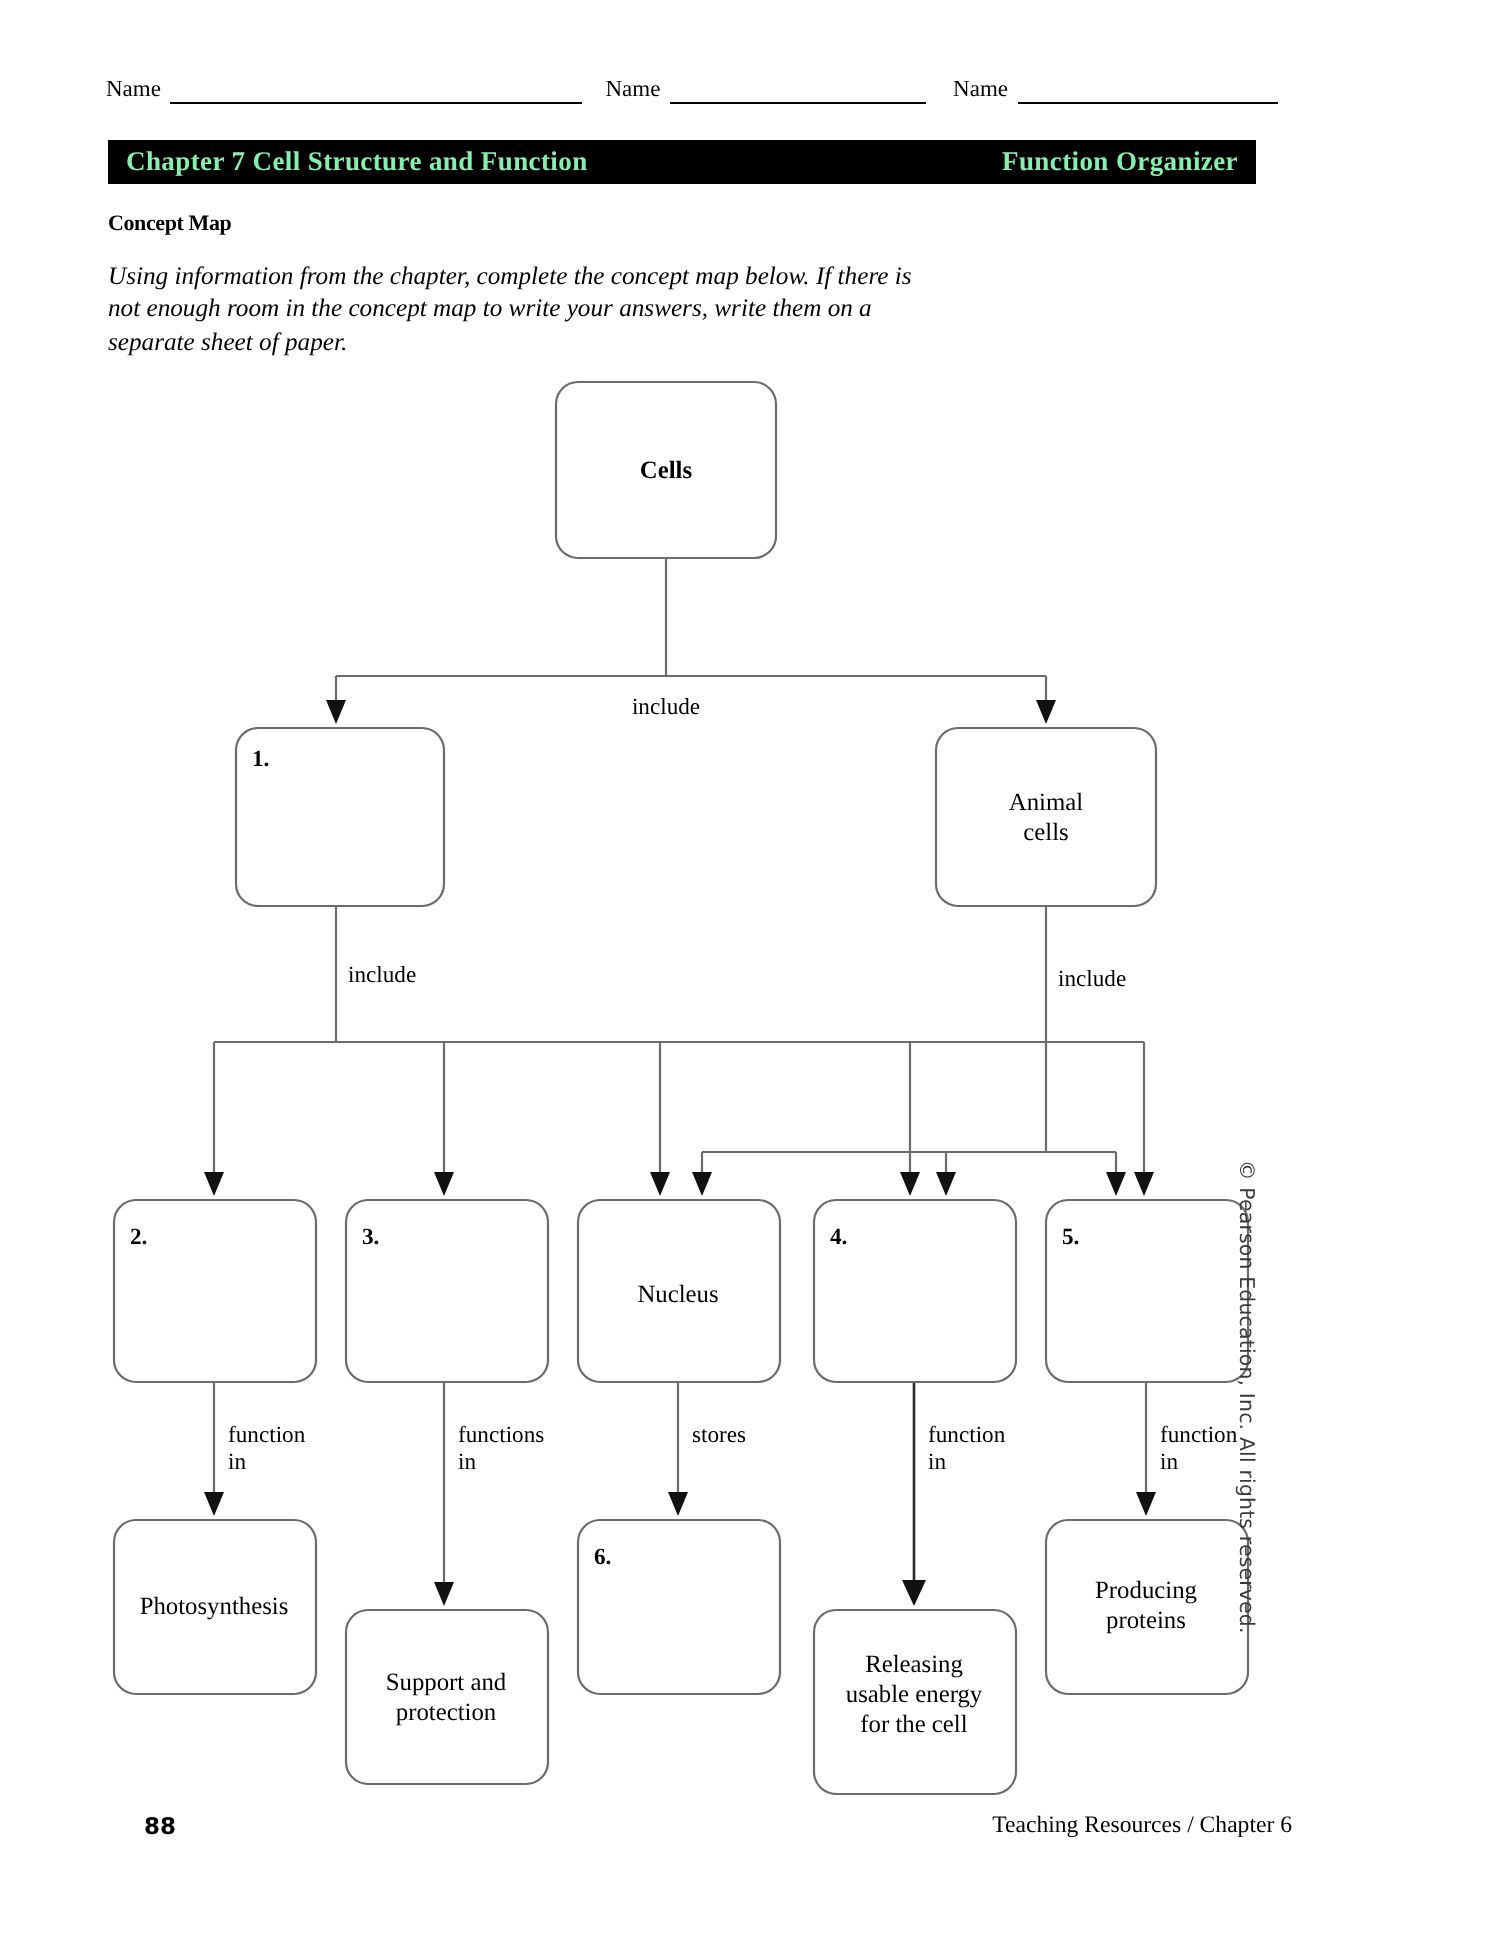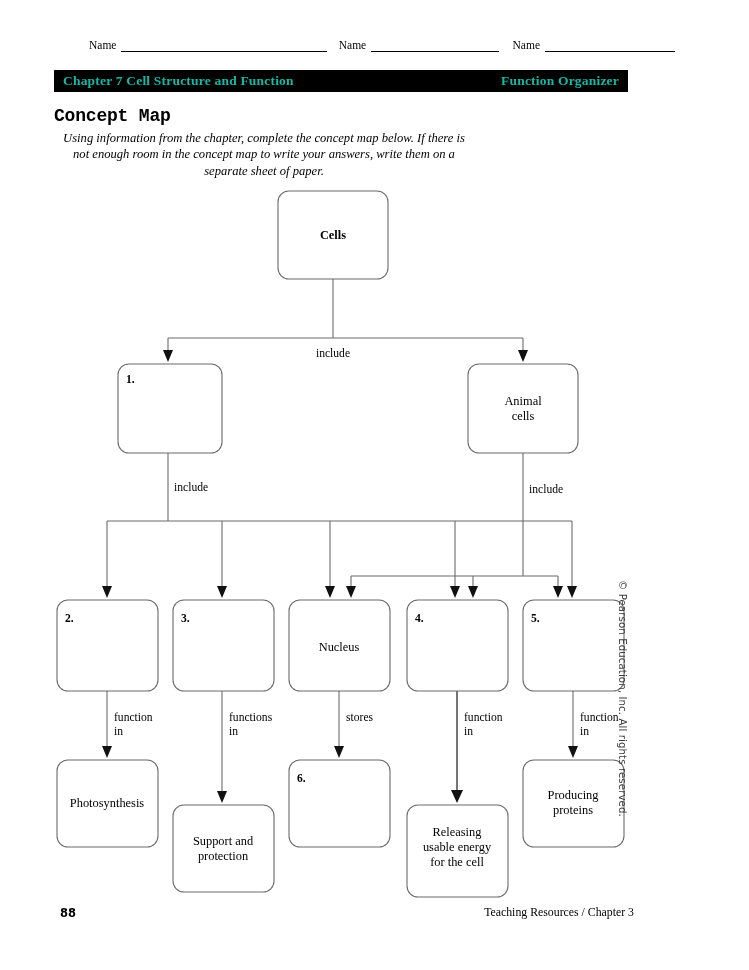--- a/index.html
+++ b/index.html
@@ -18,21 +18,20 @@
 
   
   .idline {
     position: absolute;
     top: 32px;
     left: 53px;
     width: 586px;
     height: 20px;
     display: flex;
     align-items: flex-end;
-    margin-left: 36px;
   }
   .idfield { display: flex; align-items: flex-end; }
   .idlabel {
     font-family: "Liberation Serif", "DejaVu Serif", serif;
     font-size: 11.5px;
     line-height: 13px;
     white-space: nowrap;
     padding-right: 5px;
   }
   .idrule {
@@ -46,55 +45,54 @@
   .gap-b { width: 26px; }
 
   
   .chapbar {
     position: absolute;
     left: 54px;
     top: 70px;
     width: 574px;
     height: 22px;
     background: #000000;
-    color: #14b8a6;
+    color: #86efac;
     display: flex;
     align-items: center;
     justify-content: space-between;
     padding: 0 9px;
     box-sizing: border-box;
   }
   .chapbar span {
     font-family: "Liberation Serif", "DejaVu Serif", serif;
     font-weight: bold;
     font-size: 13.5px;
     letter-spacing: 0.2px;
     white-space: nowrap;
   }
 
   
   .sectitle {
     position: absolute;
     left: 54px;
     top: 106px;
-    font-family: Liberation Mono, monospace;
+    font-family: Liberation Serif, serif;
     font-weight: bold;
-    font-size: 18px;
+    font-size: 11px;
     letter-spacing: -0.2px;
   }
   .instructions {
     position: absolute;
     left: 54px;
     top: 130px;
     width: 420px;
     font-family: "Liberation Serif", "DejaVu Serif", serif;
     font-style: italic;
     font-size: 12.6px;
     line-height: 16.4px;
-    text-align: center;
   }
 
   
   #map {
     position: absolute;
     left: 0;
     top: 0;
     width: 749px;
     height: 970px;
   }
@@ -143,21 +141,21 @@
     font-family: "DejaVu Sans", "Liberation Sans", sans-serif;
     font-size: 10.2px;
     letter-spacing: 0.1px;
     color: #3a3a3a;
     white-space: nowrap;
   }
 
   
   .footer {
     position: absolute;
-    left: 60px;
+    left: 72px;
     top: 905px;
     width: 574px;
     display: flex;
     justify-content: space-between;
     align-items: center;
   }
   .pagenum {
     font-family: "DejaVu Sans", "Liberation Sans", sans-serif;
     font-weight: bold;
     font-size: 11.5px;
@@ -336,14 +334,14 @@
     <text class="boxtext" x="573" y="799">
       <tspan x="573" dy="0">Producing</tspan><tspan x="573" dy="15">proteins</tspan>
     </text>
   </g>
 </svg>
 
 <div class="copyright">© Pearson Education, Inc. All rights reserved.</div>
 
 <div class="footer">
   <span class="pagenum">88</span>
-  <span class="footright">Teaching Resources / Chapter 3</span>
+  <span class="footright">Teaching Resources / Chapter 6</span>
 </div>
 
 </body></html>

